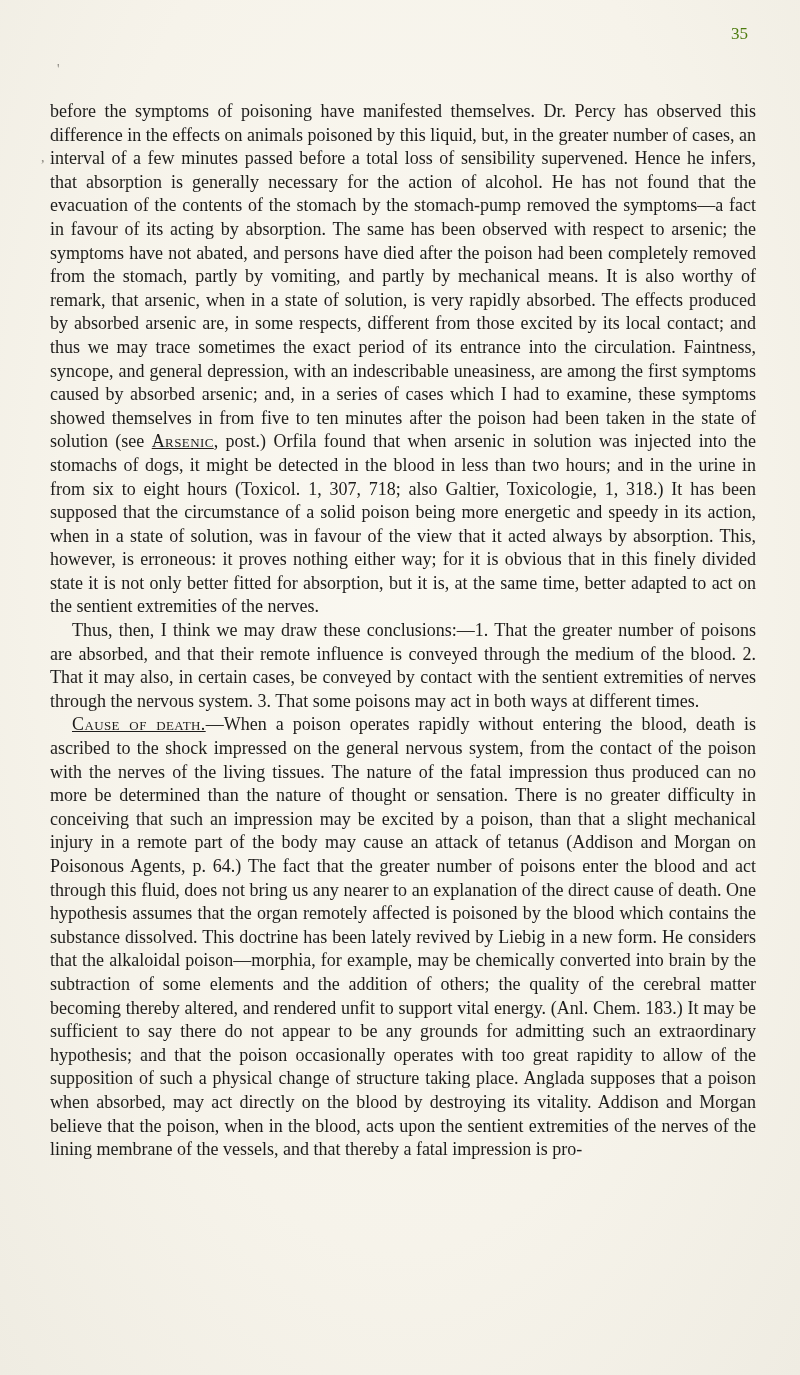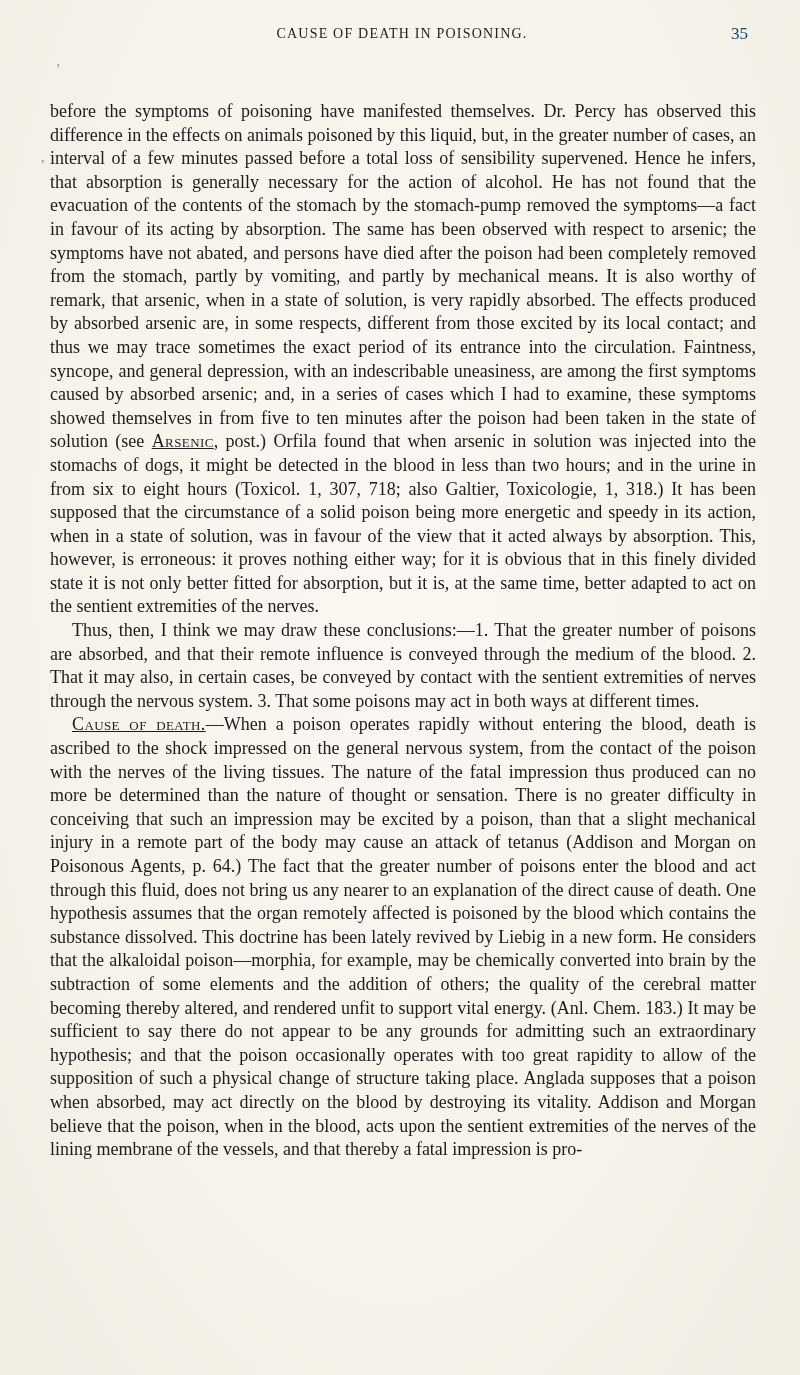--- a/index.html
+++ b/index.html
@@ -31,21 +31,21 @@
     text-align: center;
     font-size: 14px;
     letter-spacing: 1.2px;
     color: #23221f;
   }
   .page-number {
     position: absolute;
     right: 6px;
     top: -2px;
     font-size: 17px;
-    color: #0c4a6e;
+    color: #4d7c0f;
   }
   .body-text {
     width: 706px;
     font-size: 18px;
     line-height: 23.6px;
     text-align: justify;
     color: #1d1c1a;
   }
   .body-text p {
     margin: 0;
@@ -67,21 +67,20 @@
   }
   .a1 { left: 57px; top: 62px; }
   .a2 { left: 41px; top: 150px; }
 </style>
 </head>
 <body>
 
 <div class="page">
 
   <div class="header">
-    <div class="running-title">CAUSE OF DEATH IN POISONING.</div>
     <div class="page-number">35</div>
   </div>
 
   <div class="body-text">
     <p class="no-indent"><span>before the symptoms of poisoning have manifested themselves. Dr. Percy has observed this difference in the effects on animals poisoned by this liquid, but, in the greater number of cases, an interval of a few minutes passed before a total loss of sensibility supervened. Hence he infers, that absorption is generally necessary for the action of alcohol. He has not found that the evacuation of the contents of the stomach by the stomach-pump removed the symptoms—a fact in favour of its acting by absorption. The same has been observed with respect to arsenic; the symptoms have not abated, and persons have died after the poison had been completely removed from the stomach, partly by vomiting, and partly by mechanical means. It is also worthy of remark, that arsenic, when in a state of solution, is very rapidly absorbed. The effects produced by absorbed arsenic are, in some respects, different from those excited by its local contact; and thus we may trace sometimes the exact period of its entrance into the circulation. Faintness, syncope, and general depression, with an indescribable uneasiness, are among the first symptoms caused by absorbed arsenic; and, in a series of cases which I had to examine, these symptoms showed themselves in from five to ten minutes after the poison had been taken in the state of solution (see </span><span class="sc">Arsenic</span><span>, post.) Orfila found that when arsenic in solution was injected into the stomachs of dogs, it might be detected in the blood in less than two hours; and in the urine in from six to eight hours (Toxicol. 1, 307, 718; also Galtier, Toxicologie, 1, 318.) It has been supposed that the circumstance of a solid poison being more energetic and speedy in its action, when in a state of solution, was in favour of the view that it acted always by absorption. This, however, is erroneous: it proves nothing either way; for it is obvious that in this finely divided state it is not only better fitted for absorption, but it is, at the same time, better adapted to act on the sentient extremities of the nerves.</span></p>
 
     <p>Thus, then, I think we may draw these conclusions:—1. That the greater number of poisons are absorbed, and that their remote influence is conveyed through the medium of the blood. 2. That it may also, in certain cases, be conveyed by contact with the sentient extremities of nerves through the nervous system. 3. That some poisons may act in both ways at different times.</p>
 
     <p><span class="sc">Cause of death.</span><span>—When a poison operates rapidly without entering the blood, death is ascribed to the shock impressed on the general nervous system, from the contact of the poison with the nerves of the living tissues. The nature of the fatal impression thus produced can no more be determined than the nature of thought or sensation. There is no greater difficulty in conceiving that such an impression may be excited by a poison, than that a slight mechanical injury in a remote part of the body may cause an attack of tetanus (Addison and Morgan on Poisonous Agents, p. 64.) The fact that the greater number of poisons enter the blood and act through this fluid, does not bring us any nearer to an explanation of the direct cause of death. One hypothesis assumes that the organ remotely affected is poisoned by the blood which contains the substance dissolved. This doctrine has been lately revived by Liebig in a new form. He considers that the alkaloidal poison—morphia, for example, may be chemically converted into brain by the subtraction of some elements and the addition of others; the quality of the cerebral matter becoming thereby altered, and rendered unfit to support vital energy. (Anl. Chem. 183.) It may be sufficient to say there do not appear to be any grounds for admitting such an extraordinary hypothesis; and that the poison occasionally operates with too great rapidity to allow of the supposition of such a physical change of structure taking place. Anglada supposes that a poison when absorbed, may act directly on the blood by destroying its vitality. Addison and Morgan believe that the poison, when in the blood, acts upon the sentient extremities of the nerves of the lining membrane of the vessels, and that thereby a fatal impression is pro-</span></p>
   </div>

